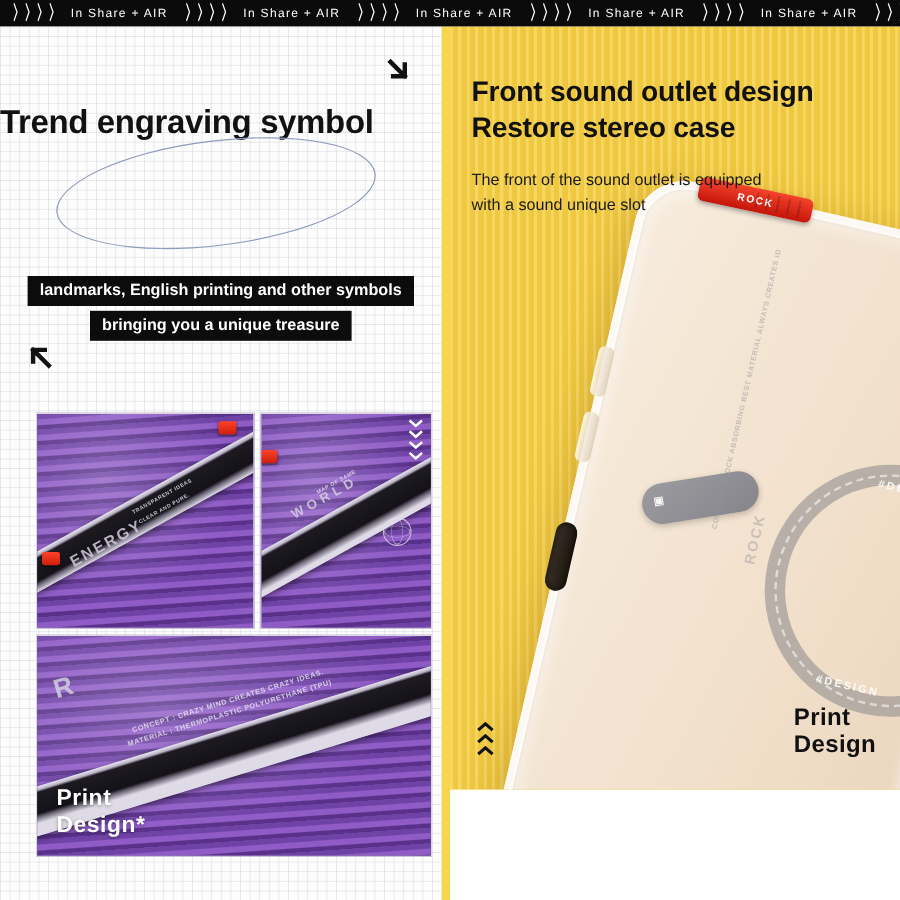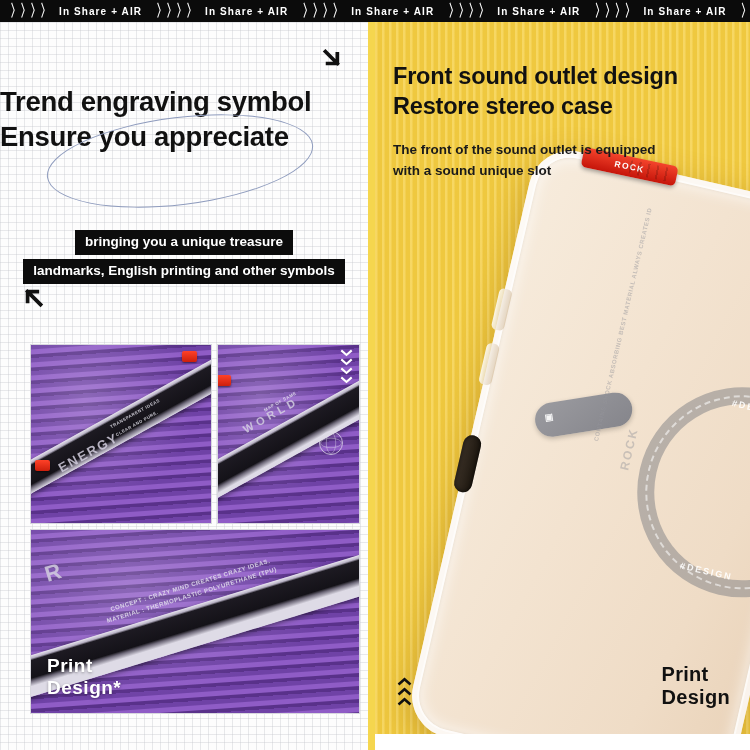--- a/index.html
+++ b/index.html
@@ -19,40 +19,40 @@
     display:flex; align-items:center; overflow:hidden;
     white-space:nowrap; z-index:40;
   }
   .banner-track { display:flex; align-items:center; padding-left:6px; }
   .banner-unit { display:flex; align-items:center; flex:0 0 auto; }
   .banner-chev {
     font-size:12px; font-weight:bold; letter-spacing:-2px;
     margin:0 9px 0 4px; transform:scaleY(1.35);
   }
   .banner-text {
-    font-size:10px; font-weight:bold; letter-spacing:1.1px;
+    font-size:10px; font-weight:normal; letter-spacing:1.1px;
     margin-right:10px;
   }
 
   
   .panel-left {
     position:absolute; left:0; top:22px; width:368px; height:728px;
     background:#fdfdfd;
     background-image:
       linear-gradient(to right, rgba(198,200,206,.40) 1px, transparent 1px),
       linear-gradient(to bottom, rgba(198,200,206,.40) 1px, transparent 1px);
     background-size:8px 8px;
     overflow:hidden;
   }
   .divider {
     position:absolute; left:368px; top:22px; width:7px; height:728px;
     background:#f5d64e; z-index:20;
   }
   .panel-right {
-    position:absolute; left:375px; top:22px; width:375px; height:712px;
+    position:absolute; left:375px; top:22px; width:375px; height:636px;
     background:#f5cf43;
     overflow:hidden;
   }
   .panel-right::before {
     content:""; position:absolute; inset:0;
     background:repeating-linear-gradient(
       90deg,
       rgba(255,255,255,.17) 0px,
       rgba(255,255,255,.17) 2px,
       rgba(160,110,10,.07) 3px,
@@ -180,21 +180,21 @@
     text-shadow:0 1px 3px rgba(0,0,0,.35);
   }
 
   
   .r-head { position:absolute; left:18px; top:40px; z-index:6; }
   .r-head-line {
     font-size:23.5px; font-weight:bold; color:#111; line-height:1.26;
     letter-spacing:-.2px;
   }
   .r-sub { position:absolute; left:18px; top:118px; z-index:6; }
-  .r-sub-line { font-size:13.5px; color:#1a1a1a; line-height:1.55; font-weight:700; }
+  .r-sub-line { font-size:13.5px; color:#1a1a1a; line-height:1.55; font-weight:400; }
 
   
   .phone {
     position:absolute; left:92px; top:150px;
     width:330px; height:600px;
     transform:rotate(13deg);
     z-index:4;
   }
   .phone-body {
     position:absolute; inset:0;
@@ -325,27 +325,26 @@
   <div class="panel-left">
 
     <div class="arrow-dr">
       <svg viewBox="0 0 24 24">
           <path d="M5 7 L16 18 M16 9 L16 18 L7 18" stroke="#111" stroke-width="3.4" fill="none" stroke-linecap="square"></path>
         </svg>
     </div>
 
     <div class="l-head">
       <div class="l-head-line">Trend engraving symbol</div>
-      <div class="l-head-line">Ensure you appreciate</div>
     </div>
     <div class="ellipse"></div>
 
     <div class="caps">
+      <div class="cap">landmarks, English printing and other symbols</div>
       <div class="cap">bringing you a unique treasure</div>
-      <div class="cap">landmarks, English printing and other symbols</div>
     </div>
 
     <div class="arrow-ul">
       <svg viewBox="0 0 24 24">
           <path d="M19 19 L7 7 M7 16 L7 7 L16 7" stroke="#111" stroke-width="3.4" fill="none" stroke-linecap="square"></path>
         </svg>
     </div>
 
     <div class="photos">
 

